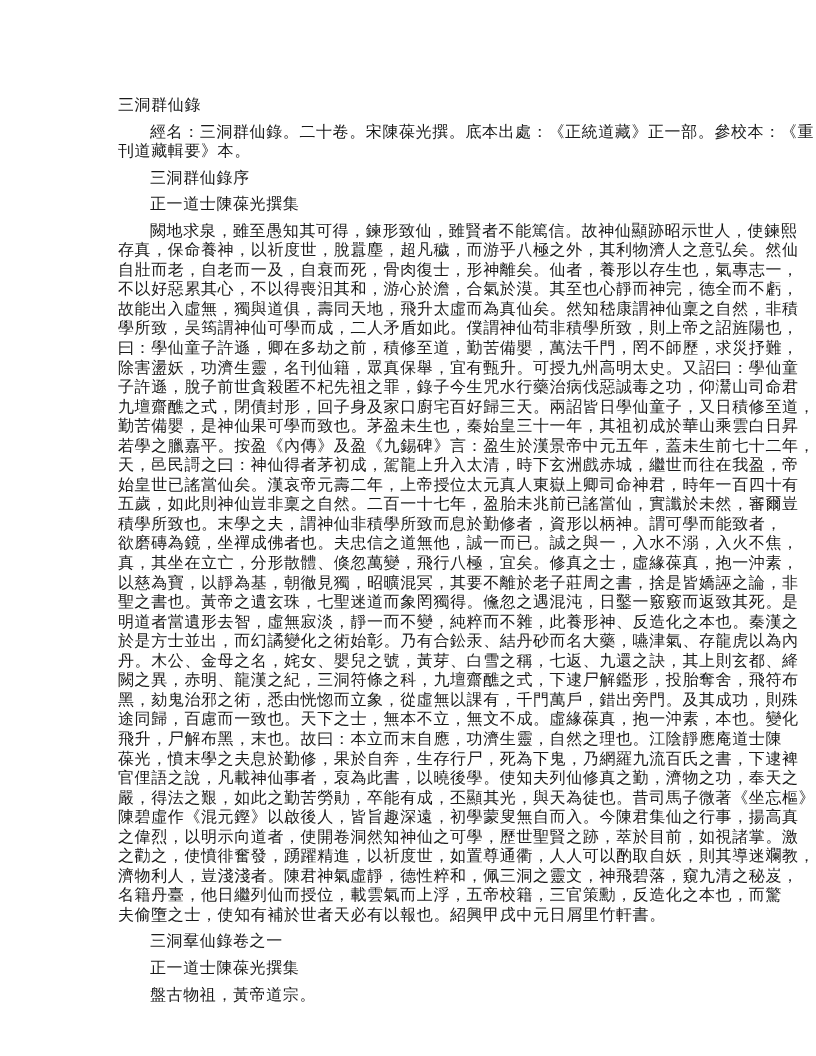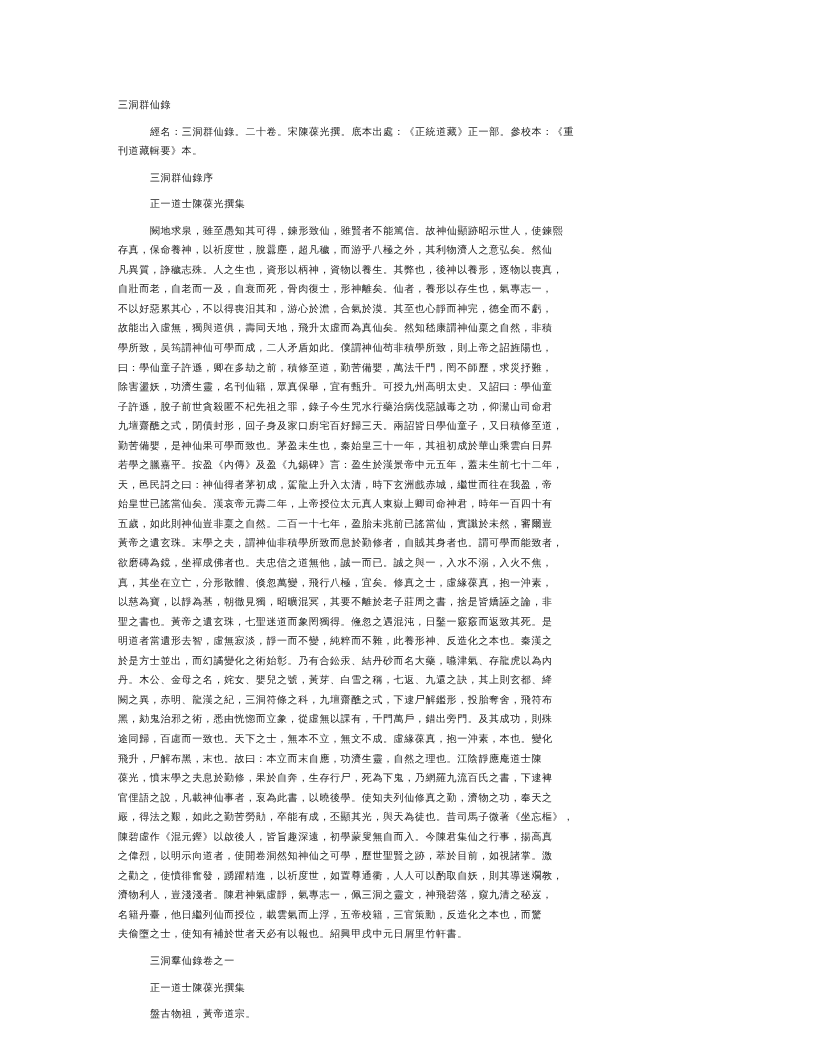--- a/index.html
+++ b/index.html
@@ -3,72 +3,71 @@
 <meta charset="utf-8">
 <style>
   html, body { margin: 0; padding: 0; background: #ffffff; }
   body { width: 816px; height: 1056px; position: relative; overflow: hidden; }
   .page {
     position: absolute;
     left: 118px;
     top: 95px;
     width: 590px;
     font-family: "DejaVu Serif", "Liberation Serif", serif;
-    font-size: 10px;
+    font-size: 16px;
     line-height: 19.55px;
     color: #1a1a1a;
     letter-spacing: 0.6px;
   }
   .line { white-space: nowrap; display: block; }
   .indent { padding-left: 32px; margin-top: 7px; }
 </style>
 </head>
 <body>
 
 <div class="page">
   <span class="line">三洞群仙錄</span>
   <span class="line indent">經名：三洞群仙錄。二十卷。宋陳葆光撰。底本出處：《正統道藏》正一部。參校本：《重</span>
   <span class="line">刊道藏輯要》本。</span>
   <span class="line indent">三洞群仙錄序</span>
   <span class="line indent">正一道士陳葆光撰集</span>
   <div>
     <span class="line indent">闕地求泉，雖至愚知其可得，鍊形致仙，雖賢者不能篤信。故神仙顯跡昭示世人，使鍊熙</span>
     <span class="line">存真，保命養神，以祈度世，脫囂塵，超凡穢，而游乎八極之外，其利物濟人之意弘矣。然仙</span>
-    <span class="line">凡異質，諍穢志殊。人之生也，資形以柄神，資物以養生。其弊也，後神以養形，逐物以喪真，</span>
     <span class="line">自壯而老，自老而一及，自衰而死，骨肉復士，形神離矣。仙者，養形以存生也，氣專志一，</span>
     <span class="line">不以好惡累其心，不以得喪汨其和，游心於澹，合氣於漠。其至也心靜而神完，德全而不虧，</span>
     <span class="line">故能出入虛無，獨與道俱，壽同天地，飛升太虛而為真仙矣。然知嵇康謂神仙稟之自然，非積</span>
     <span class="line">學所致，吴筠謂神仙可學而成，二人矛盾如此。僕謂神仙苟非積學所致，則上帝之詔旌陽也，</span>
     <span class="line">曰：學仙童子許遜，卿在多劫之前，積修至道，勤苦備嬰，萬法千門，罔不師歷，求災抒難，</span>
     <span class="line">除害盪妖，功濟生靈，名刊仙籍，眾真保舉，宜有甄升。可授九州高明太史。又詔曰：學仙童</span>
     <span class="line">子許遜，脫子前世貪殺匿不杞先祖之罪，錄子今生咒水行藥治病伐惡誠毒之功，仰灊山司命君</span>
     <span class="line">九壇齋醮之式，閉債封形，回子身及家口廚宅百好歸三天。兩詔皆日學仙童子，又日積修至道，</span>
     <span class="line">勤苦備嬰，是神仙果可學而致也。茅盈未生也，秦始皇三十一年，其祖初成於華山乘雲白日昇</span>
     <span class="line">若學之臘嘉平。按盈《內傳》及盈《九錫碑》言：盈生於漢景帝中元五年，蓋未生前七十二年，</span>
     <span class="line">天，邑民謌之曰：神仙得者茅初成，駕龍上升入太清，時下玄洲戲赤城，繼世而往在我盈，帝</span>
     <span class="line">始皇世已謠當仙矣。漢哀帝元壽二年，上帝授位太元真人東嶽上卿司命神君，時年一百四十有</span>
     <span class="line">五歲，如此則神仙豈非稟之自然。二百一十七年，盈胎未兆前已謠當仙，實讖於未然，審爾豈</span>
-    <span class="line">黃帝之遺玄珠。末學之夫，謂神仙非積學所致而息於勤修者，自賊其身者也。謂可學而能致者，</span>
+    <span class="line">積學所致也。末學之夫，謂神仙非積學所致而息於勤修者，資形以柄神。謂可學而能致者，</span>
     <span class="line">欲磨磚為鏡，坐禪成佛者也。夫忠信之道無他，誠一而已。誠之與一，入水不溺，入火不焦，</span>
     <span class="line">真，其坐在立亡，分形散體、倏忽萬變，飛行八極，宜矣。修真之士，虛緣葆真，抱一沖素，</span>
     <span class="line">以慈為寶，以靜為基，朝徹見獨，昭曠混冥，其要不離於老子莊周之書，捨是皆嬌誣之論，非</span>
     <span class="line">聖之書也。黃帝之遺玄珠，七聖迷道而象罔獨得。儵忽之遇混沌，日鑿一竅竅而返致其死。是</span>
     <span class="line">明道者當遺形去智，虛無寂淡，靜一而不變，純粹而不雜，此養形神、反造化之本也。秦漢之</span>
     <span class="line">於是方士並出，而幻譎變化之術始彰。乃有合鈆汞、結丹砂而名大藥，嚥津氣、存龍虎以為內</span>
     <span class="line">丹。木公、金母之名，姹女、嬰兒之號，黃芽、白雪之稱，七返、九還之訣，其上則玄都、絳</span>
     <span class="line">闕之異，赤明、龍漢之紀，三洞符條之科，九壇齋醮之式，下逮尸解鑑形，投胎奪舍，飛符布</span>
     <span class="line">黑，劾鬼治邪之術，悉由恍惚而立象，從虛無以課有，千門萬戶，錯出旁門。及其成功，則殊</span>
     <span class="line">途同歸，百慮而一致也。天下之士，無本不立，無文不成。虛緣葆真，抱一沖素，本也。變化</span>
     <span class="line">飛升，尸解布黑，末也。故曰：本立而末自應，功濟生靈，自然之理也。江陰靜應庵道士陳</span>
     <span class="line">葆光，憤末學之夫息於勤修，果於自奔，生存行尸，死為下鬼，乃網羅九流百氏之書，下逮裨</span>
     <span class="line">官俚語之說，凡載神仙事者，裒為此書，以曉後學。使知夫列仙修真之勤，濟物之功，奉天之</span>
     <span class="line">嚴，得法之艱，如此之勤苦勞勛，卒能有成，丕顯其光，與天為徒也。昔司馬子微著《坐忘樞》，</span>
     <span class="line">陳碧虛作《混元鏗》以啟後人，皆旨趣深遠，初學蒙叟無自而入。今陳君集仙之行事，揚高真</span>
     <span class="line">之偉烈，以明示向道者，使開卷洞然知神仙之可學，歷世聖賢之跡，萃於目前，如視諸掌。激</span>
     <span class="line">之勸之，使憤徘奮發，踴躍精進，以祈度世，如置尊通衢，人人可以酌取自妖，則其導迷斕教，</span>
-    <span class="line">濟物利人，豈淺淺者。陳君神氣虛靜，氣專志一，佩三洞之靈文，神飛碧落，窺九清之秘岌，</span>
+    <span class="line">濟物利人，豈淺淺者。陳君神氣虛靜，德性粹和，佩三洞之靈文，神飛碧落，窺九清之秘岌，</span>
     <span class="line">名籍丹臺，他日繼列仙而授位，載雲氣而上浮，五帝校籍，三官策勳，反造化之本也，而驚</span>
     <span class="line">夫偷墮之士，使知有補於世者天必有以報也。紹興甲戌中元日屑里竹軒書。</span>
   </div>
   <span class="line indent">三洞羣仙錄卷之一</span>
   <span class="line indent">正一道士陳葆光撰集</span>
   <span class="line indent">盤古物祖，黃帝道宗。</span>
 </div>
 
 </body></html>

